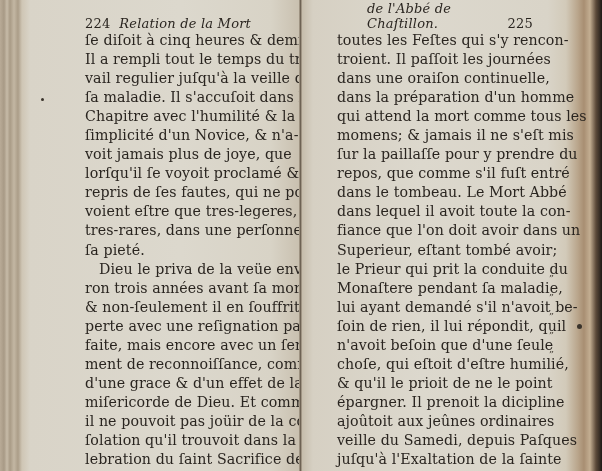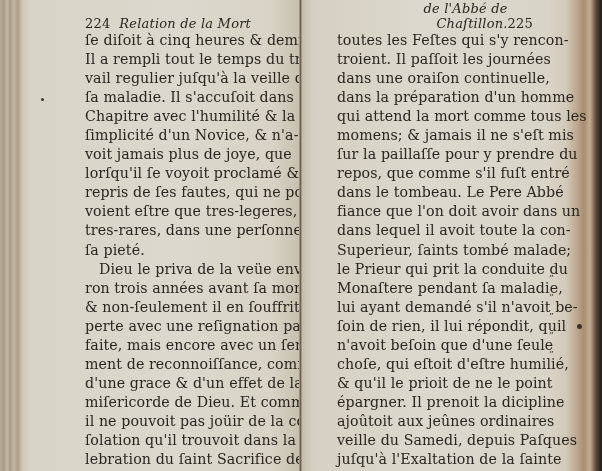--- a/index.html
+++ b/index.html
@@ -20,21 +20,21 @@
   }
   .gutter {
     position:absolute; left:299px; top:0; width:3px; height:471px;
     background:linear-gradient(90deg,#b5aa98,#6d6253,#b9ae9c);
   }
   .text-block { position:absolute; color:#2a2520; }
   .page-left .text-block { left:85px; top:14px; width:196px; }
   .page-right .text-block { left:36px; top:14px; width:196px; }
   .header {
     height:17px; font-size:13px; font-style:italic; display:flex; justify-content:space-between;
-    align-items:flex-end; letter-spacing:0.2px;text-align:right;
+    align-items:flex-end; letter-spacing:0.2px;
   }
   .header .pno { font-style:normal; font-size:13px; }
   .line {
     font-size:14.2px; line-height:19.05px; height:19.05px; white-space:nowrap;
     text-align:justify; text-align-last:justify; letter-spacing:0.1px;
   }
   .line.last { text-align-last:left; }
   .line.indent { padding-left:14px; }
   .quote-marks { position:absolute; left:248px; top:262px; width:10px; }
   .quote-marks span { display:block; height:19.05px; font-size:10px; line-height:22px; color:#3a332b; }
@@ -89,24 +89,24 @@
       </div>
       <div id="right-lines">
           <div class="line">toutes les Feſtes qui s'y rencon-</div>
           <div class="line">troient. Il paſſoit les journées</div>
           <div class="line">dans une oraiſon continuelle,</div>
           <div class="line">dans la préparation d'un homme</div>
           <div class="line">qui attend la mort comme tous les</div>
           <div class="line">momens; &amp; jamais il ne s'eſt mis</div>
           <div class="line">ſur la paillaſſe pour y prendre du</div>
           <div class="line">repos, que comme s'il fuſt entré</div>
-          <div class="line">dans le tombeau. Le Pere Abbé</div>
+          <div class="line">dans le tombeau. Le Mort Abbé</div>
+          <div class="line">dans lequel il avoit toute la con-</div>
           <div class="line">fiance que l'on doit avoir dans un</div>
-          <div class="line">dans lequel il avoit toute la con-</div>
-          <div class="line">Superieur, ſaints tombé malade;</div>
+          <div class="line">Superieur, eſtant tombé avoir;</div>
           <div class="line">le Prieur qui prit la conduite du</div>
           <div class="line">Monaſtere pendant ſa maladie,</div>
           <div class="line">lui ayant demandé s'il n'avoit be-</div>
           <div class="line">ſoin de rien, il lui répondit, quil</div>
           <div class="line">n'avoit beſoin que d'une ſeule</div>
           <div class="line">choſe, qui eſtoit d'eſtre humilié,</div>
           <div class="line">&amp; qu'il le prioit de ne le point</div>
           <div class="line">épargner. Il prenoit la dicipline</div>
           <div class="line">ajoûtoit aux jeûnes ordinaires</div>
           <div class="line">veille du Samedi, depuis Paſques</div>

